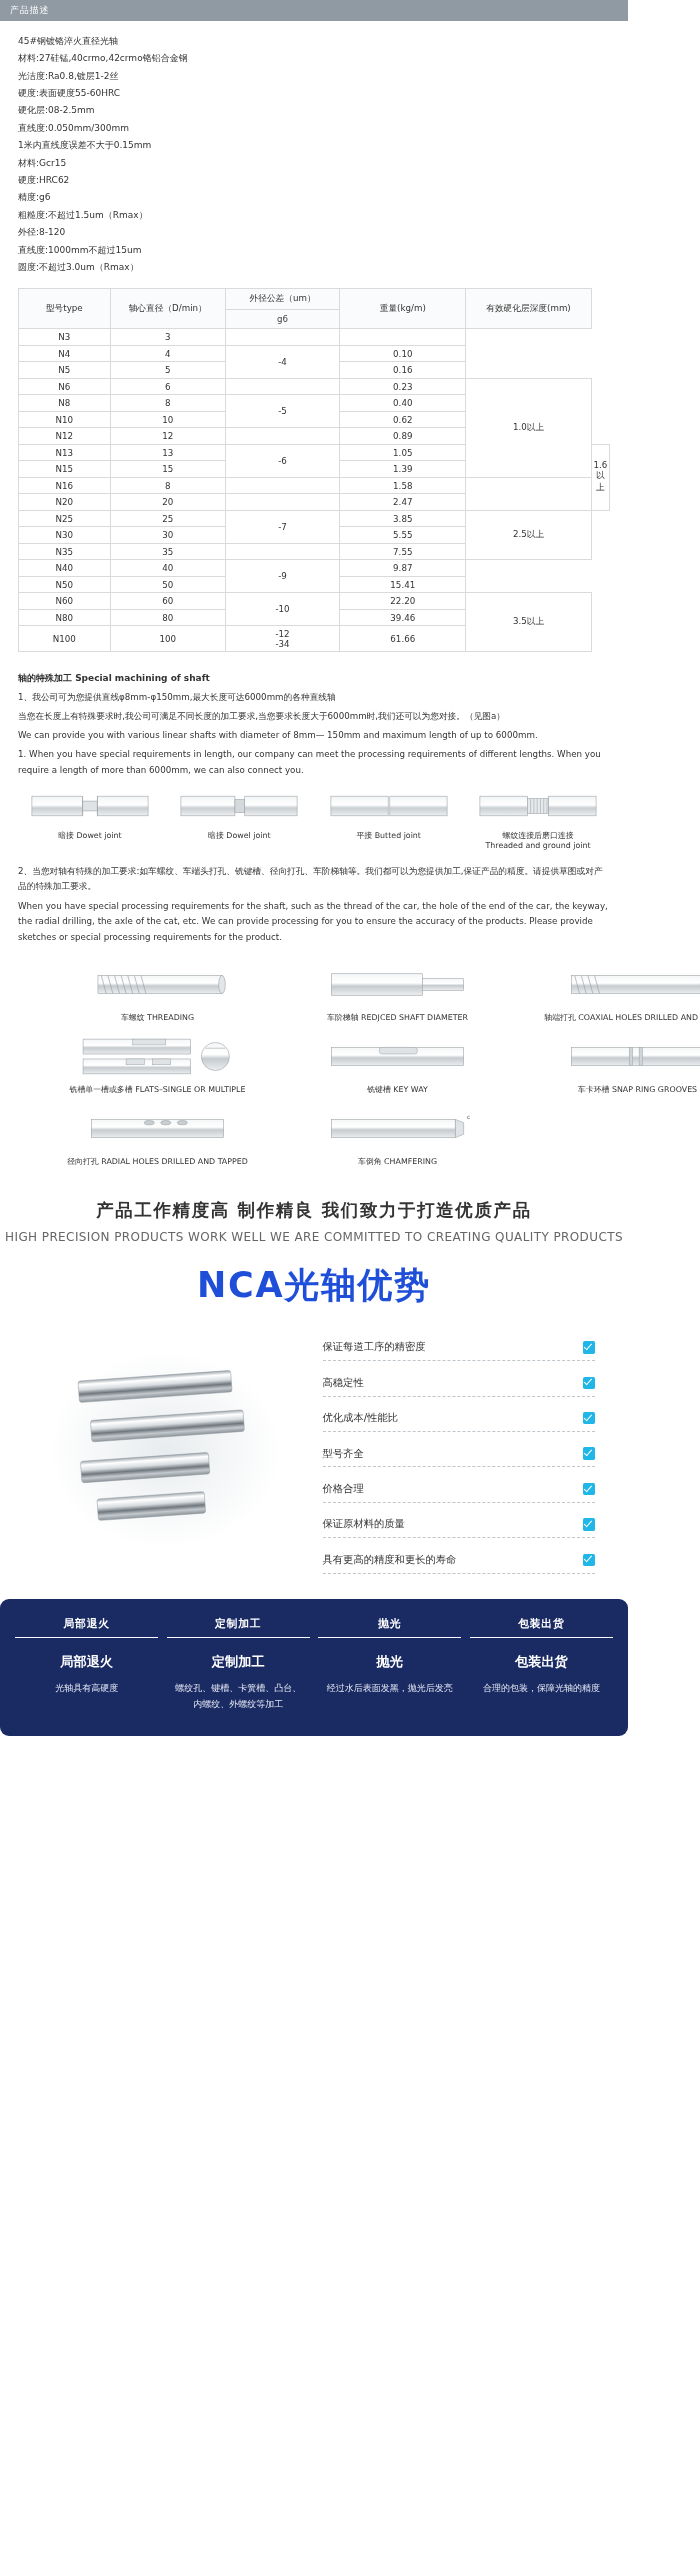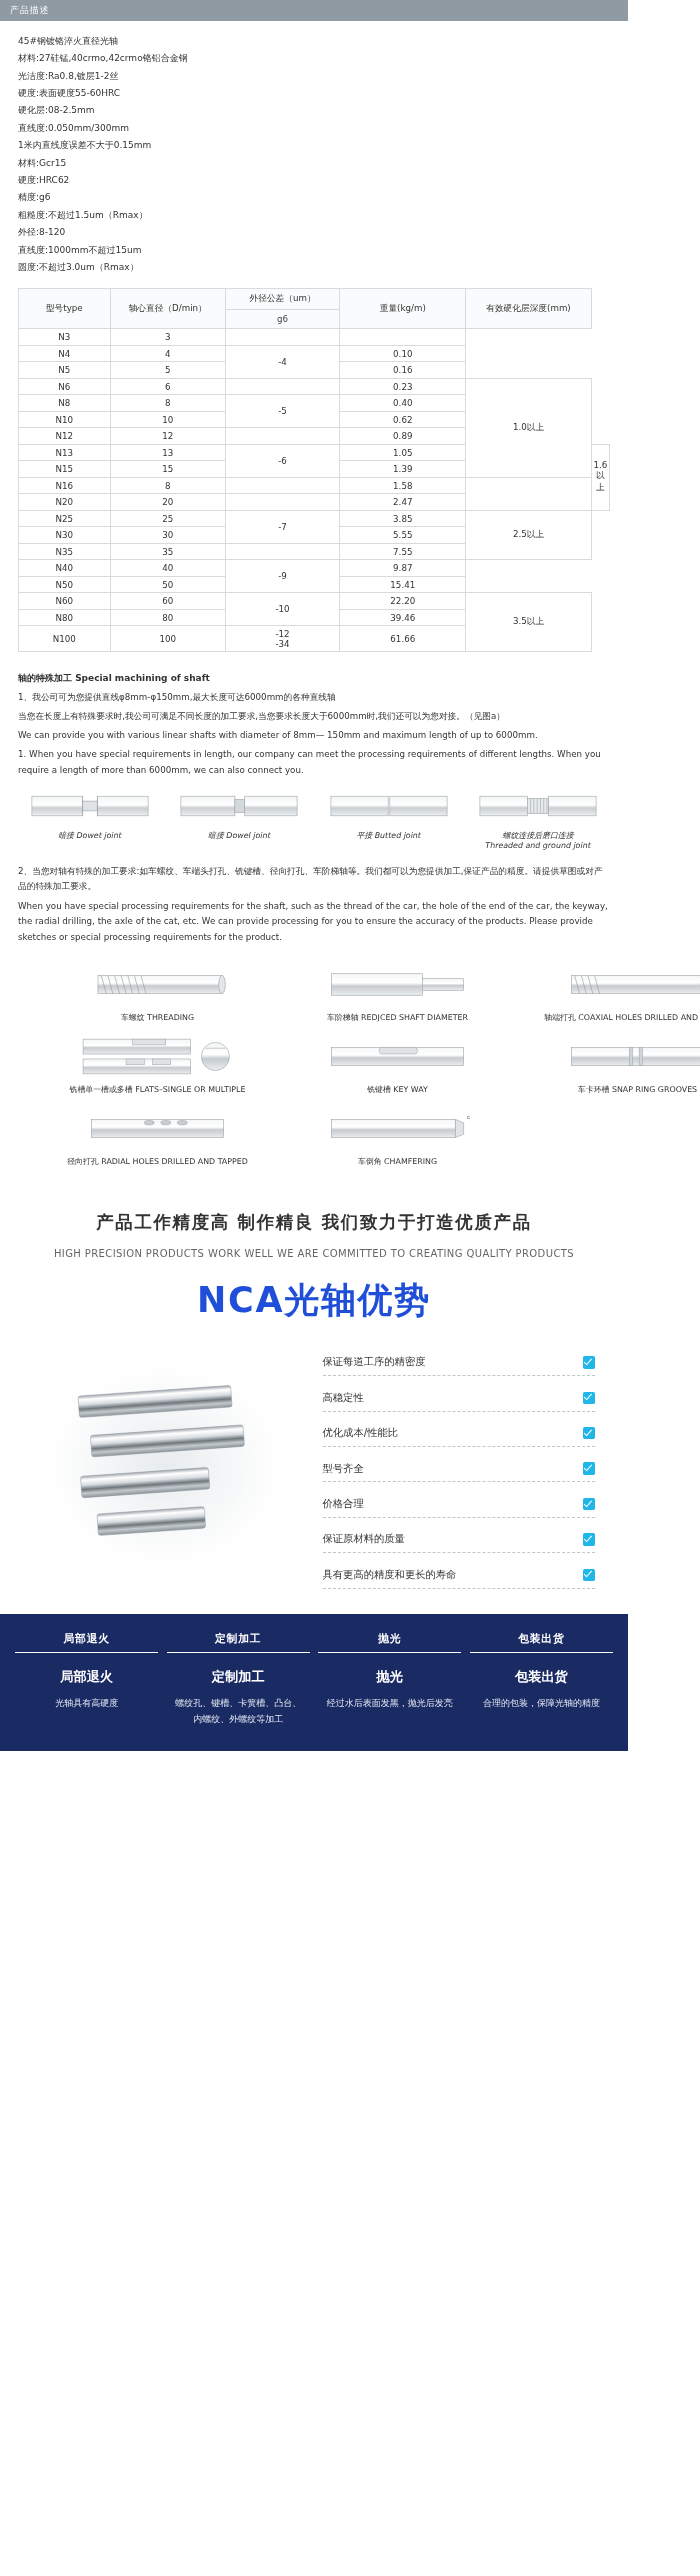--- a/index.html
+++ b/index.html
@@ -67,21 +67,21 @@
   .para.bold { font-weight: bold; font-size: 9px; padding-top: 10px;}
   .para.en { color:#333; }
 
   
   .joints {
     display: flex;
     justify-content: space-between;
     padding: 8.3px 23px 3.3px 23px;
   }
   .joint { width: 23%; text-align: center; }
-  .joint .cap { font-size: 7.9px; margin-top: 4.1px; color:#333; line-height: 10.8px; font-style: italic;}
+  .joint .cap { font-size: 7.9px; margin-top: 4.1px; color:#333; line-height: 10.8px;}
   .jfig { height: 38px; position: relative; }
   .jfig svg { display:block; margin: 0 auto; }
 
   
   .mgrid {
     display: grid;
     grid-template-columns: 1fr 1fr 1fr;
     gap: 8.3px 25px;
     padding: 11.6px 50px 8.3px 50px;
   }
@@ -92,27 +92,26 @@
   
   .slogan {
     text-align: center;
     padding: 23px 0 3.3px 0;
   }
   .slogan .cn {
     font-size: 17.4px;
     font-weight: bold;
     color: #333;
     letter-spacing: 1.7px;
-    margin-top: 12px;
   }
   .slogan .en {
-    font-size: 10px;
+    font-size: 12px;
     color: #666;
     letter-spacing: 0.4px;
-    margin-top: 14px;
+    margin-top: 8px;
   }
   .bigtitle {
     text-align: center;
     font-size: 35px;
     font-weight: bold;
     color: #1f4fd8;
     letter-spacing: 1.7px;
     padding: 15px 0 8.3px 0;
     font-family: "DejaVu Sans", "Liberation Sans", sans-serif;
   }
@@ -148,20 +147,21 @@
     border:solid #fff;
     border-width: 0 1.7px 1.7px 0;
     transform: rotate(42deg);
   }
 
   
   .bottom {
     background: #1a2a63;
     color: #fff;
     padding: 0 0 23px 0;
+    border-radius: 9px;
   }
   .bot-tabs {
     display:flex;
     padding: 18px 15px 0 15px;
     gap: 8.3px;
   }
   .bot-tab {
     flex:1;
     text-align:center;
     font-size: 10.8px;

